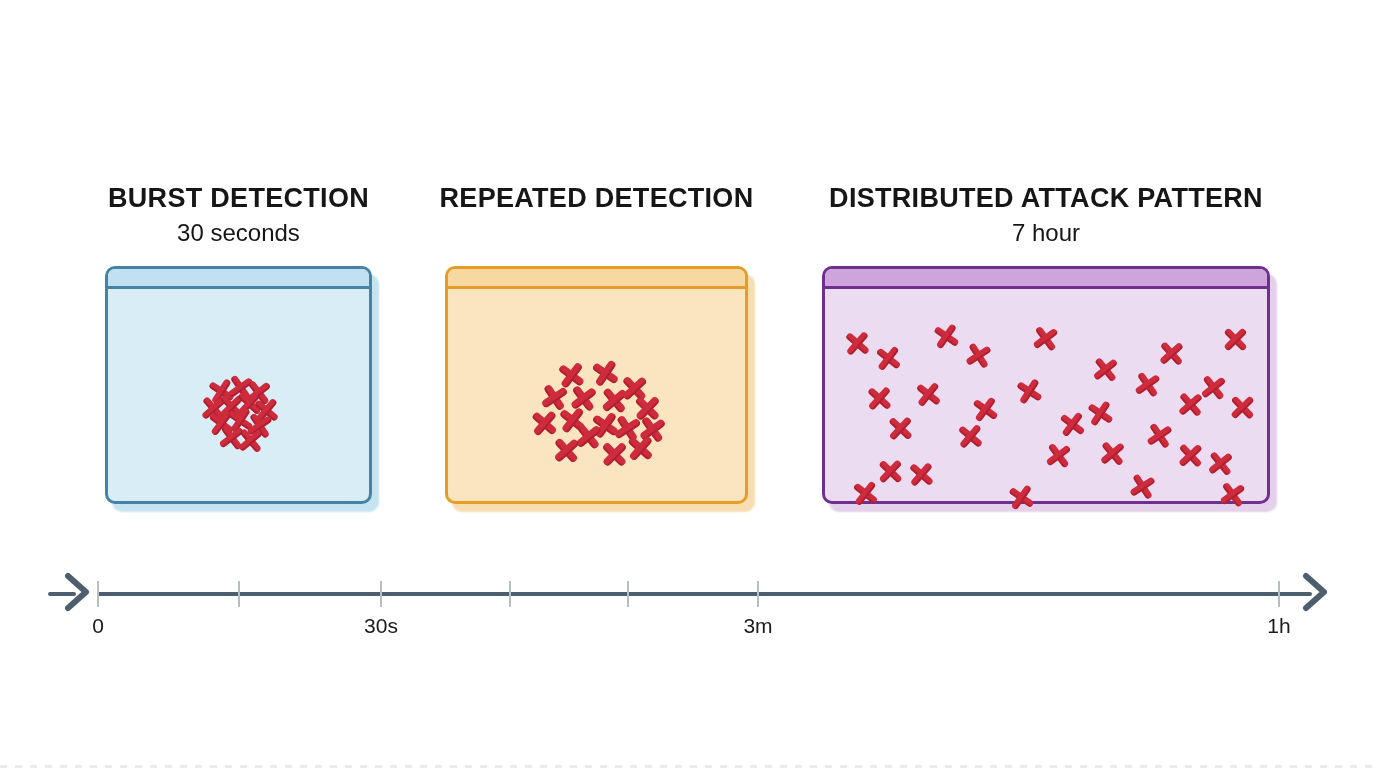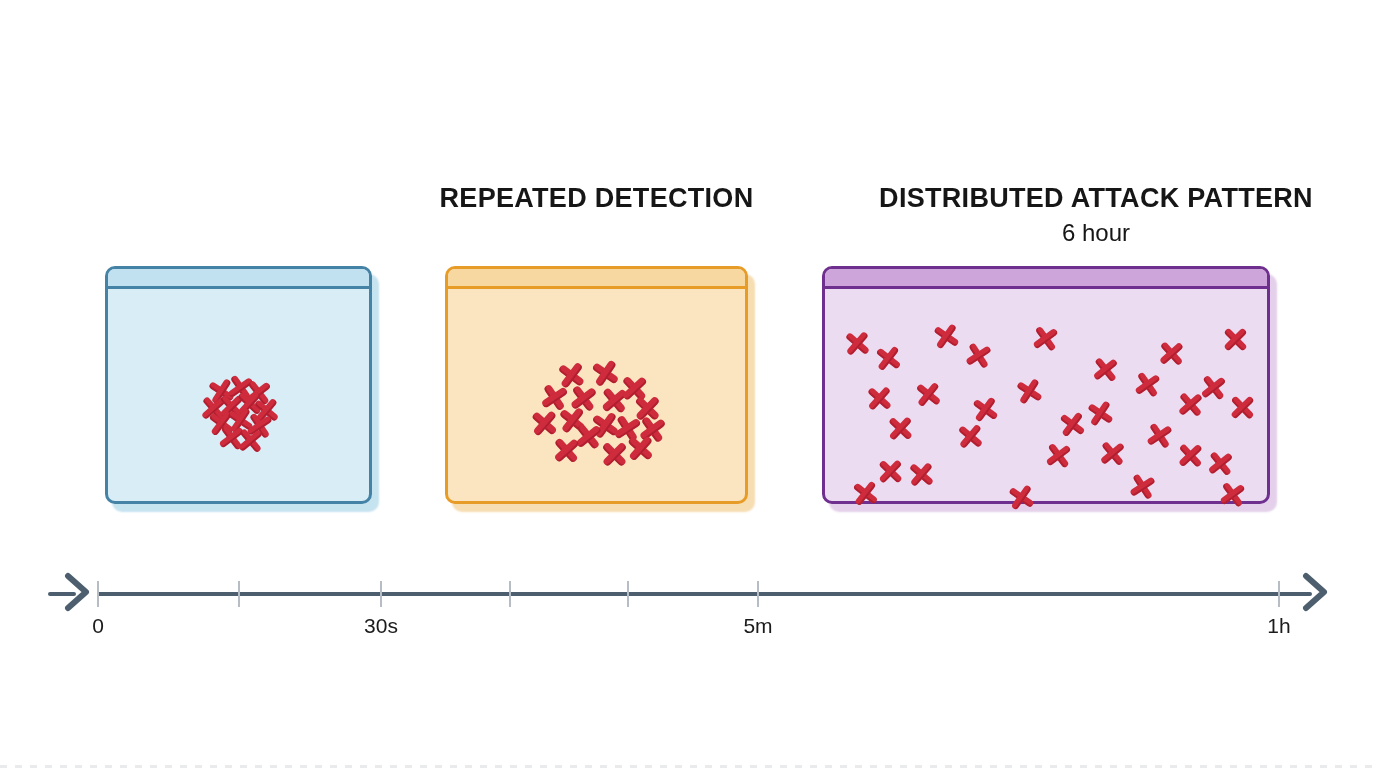--- a/index.html
+++ b/index.html
@@ -48,26 +48,30 @@
   .bottom-artifact{
     position:absolute;left:0;right:0;bottom:0;height:3px;opacity:.55;
     background:repeating-linear-gradient(90deg,#d9dadc 0 7px,transparent 7px 15px);
   }
 </style>
 </head>
 <body style="background: rgb(255, 255, 255); --xc: #ce2b3d;">
 
 <div class="figure">
 
+  <div class="title-block" style="left: 238.5px;">
+    <div class="t">BURST DETECTION</div>
+    <div class="s">30 seconds</div>
+  </div>
   <div class="title-block" style="left: 596.5px;">
     <div class="t">REPEATED DETECTION</div>
   </div>
-  <div class="title-block" style="left: 1096px;">
+  <div class="title-block" style="left: 1046px;">
     <div class="t">DISTRIBUTED ATTACK PATTERN</div>
-    <div class="s">6 hour</div>
+    <div class="s">7 hour</div>
   </div>
 
   <div class="panel" style="left: 105px; top: 266px; width: 267px; height: 238px; background: rgb(217, 237, 247); border-color: rgb(68, 131, 165); box-shadow: rgb(198, 227, 240) 7px 8px 2px;">
     <div class="panel-header" style="background: rgb(194, 225, 240); border-color: rgb(68, 131, 165);"></div>
     <div class="panel-body">
         <span class="xmark" style="left: 113px; top: 103px; height: 24px; width: 24px; --r: -12deg;"></span>
         <span class="xmark" style="left: 132px; top: 99px; height: 24px; width: 24px; --r: 10deg;"></span>
         <span class="xmark" style="left: 150px; top: 104px; height: 24px; width: 24px; --r: 7deg;"></span>
         <span class="xmark" style="left: 105px; top: 120px; height: 24px; width: 24px; --r: 4deg;"></span>
         <span class="xmark" style="left: 123px; top: 118px; height: 24px; width: 24px; --r: 1deg;"></span>
@@ -149,20 +153,20 @@
     </svg>
     <div id="ticks-host">
         <div class="axis-tick" style="left: 97px; top: 581px; background: rgb(183, 189, 196);"></div>
         <div class="axis-label" style="left: 98px; top: 614px; color: rgb(27, 27, 27);">0</div>
         <div class="axis-tick" style="left: 238px; top: 581px; background: rgb(183, 189, 196);"></div>
         <div class="axis-tick" style="left: 380px; top: 581px; background: rgb(183, 189, 196);"></div>
         <div class="axis-label" style="left: 381px; top: 614px; color: rgb(27, 27, 27);">30s</div>
         <div class="axis-tick" style="left: 509px; top: 581px; background: rgb(183, 189, 196);"></div>
         <div class="axis-tick" style="left: 627px; top: 581px; background: rgb(183, 189, 196);"></div>
         <div class="axis-tick" style="left: 757px; top: 581px; background: rgb(183, 189, 196);"></div>
-        <div class="axis-label" style="left: 758px; top: 614px; color: rgb(27, 27, 27);">5m</div>
+        <div class="axis-label" style="left: 758px; top: 614px; color: rgb(27, 27, 27);">3m</div>
         <div class="axis-tick" style="left: 1278px; top: 581px; background: rgb(183, 189, 196);"></div>
         <div class="axis-label" style="left: 1279px; top: 614px; color: rgb(27, 27, 27);">1h</div>
       </div>
   </div>
 
   <div class="bottom-artifact"></div>
 </div>
 
 </body></html>

